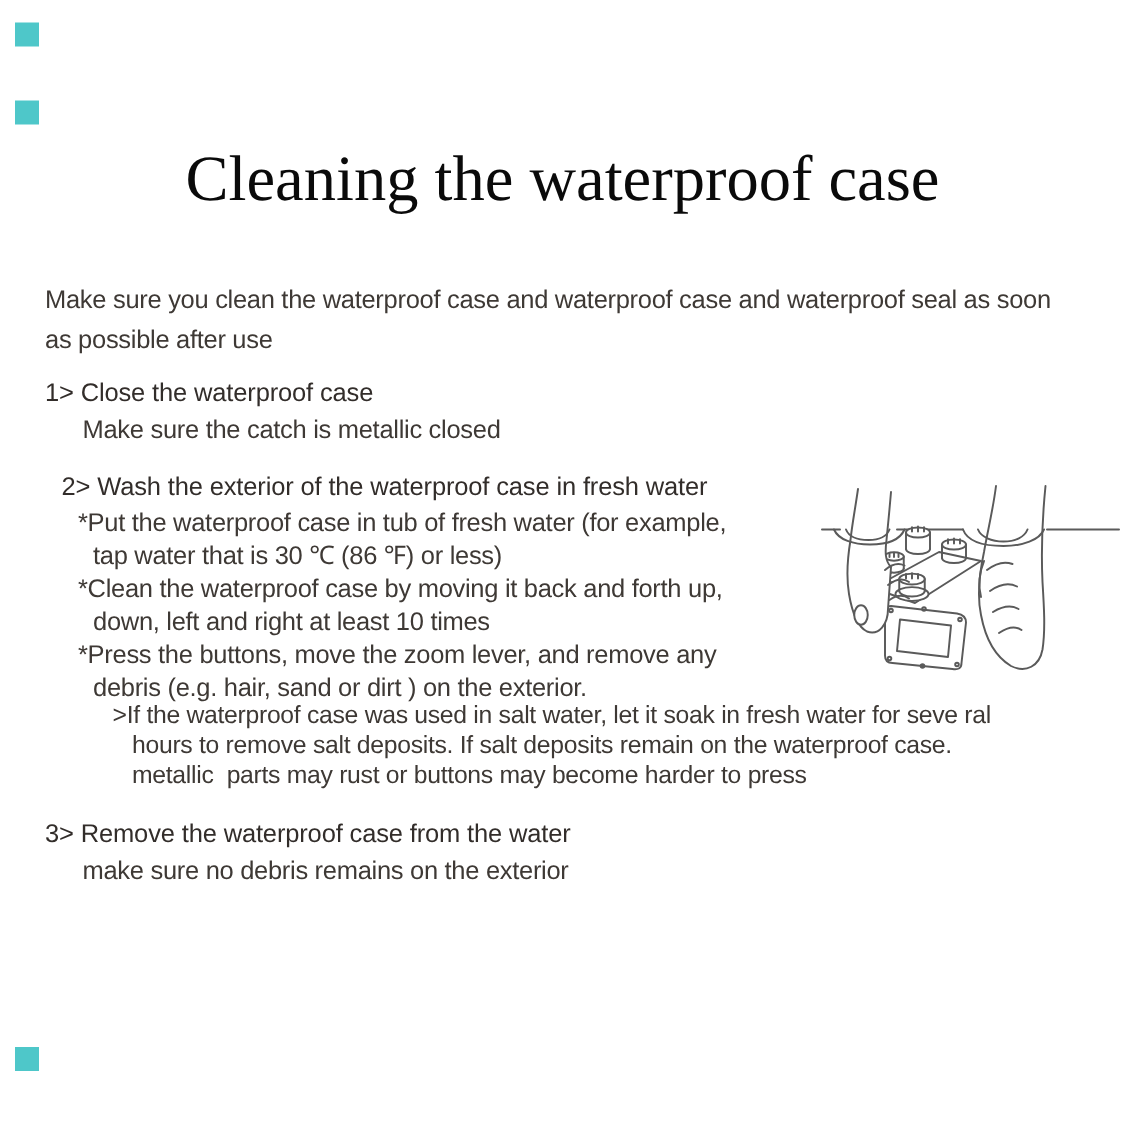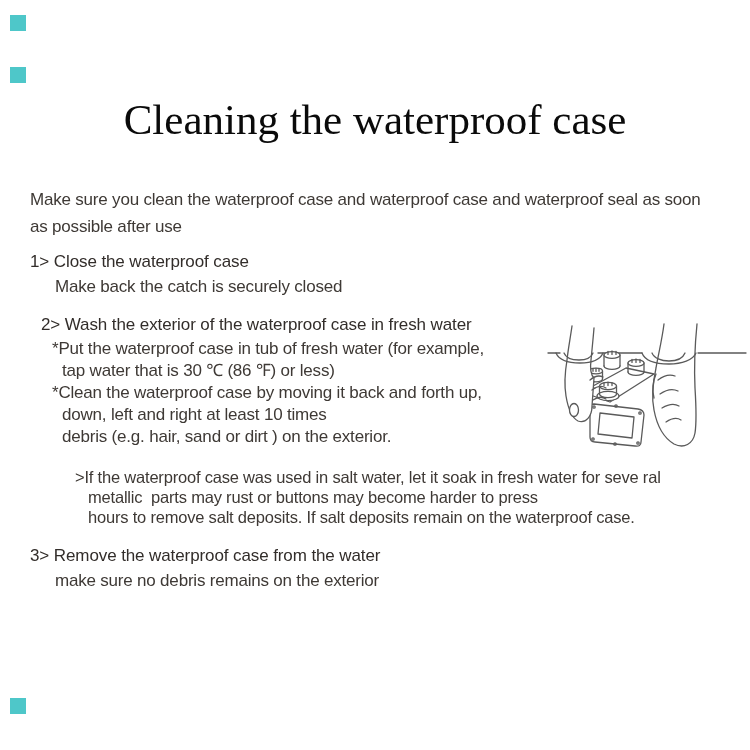--- a/index.html
+++ b/index.html
@@ -73,37 +73,38 @@
 
   <div class="textcol intro">
     <div class="line">Make sure you clean the waterproof case and waterproof case and waterproof seal as soon</div>
     <div class="line">as possible after use</div>
   </div>
 
   <div class="textcol heading pos-s1-h">
     <div class="line">1&gt; Close the waterproof case</div>
   </div>
   <div class="textcol pos-s1-b">
-    <div class="line ind-a">Make back the catch is securely closed</div>
+    <div class="line ind-a">Make sure the catch is metallic closed</div>
   </div>
 
   <div class="textcol heading pos-s2-h">
     <div class="line">2&gt; Wash the exterior of the waterproof case in fresh water</div>
   </div>
   <div class="textcol pos-s2-bullets">
     <div class="line ind-b">*Put the waterproof case in tub of fresh water (for example,</div>
     <div class="line ind-c">tap water that is 30 ℃ (86 ℉) or less)</div>
     <div class="line ind-b">*Clean the waterproof case by moving it back and forth up,</div>
     <div class="line ind-c">down, left and right at least 10 times</div>
+    <div class="line ind-b">*Press the buttons, move the zoom lever, and remove any</div>
     <div class="line ind-c">debris (e.g. hair, sand or dirt ) on the exterior.</div>
   </div>
   <div class="textcol pos-s2-note">
     <div class="line ind-d">&gt;If the waterproof case was used in salt water, let it soak in fresh water for seve ral</div>
+    <div class="line ind-e">hours to remove salt deposits. If salt deposits remain on the waterproof case.</div>
     <div class="line ind-e">metallic  parts may rust or buttons may become harder to press</div>
-    <div class="line ind-e">hours to remove salt deposits. If salt deposits remain on the waterproof case.</div>
   </div>
 
   <div class="textcol heading pos-s3-h">
     <div class="line">3&gt; Remove the waterproof case from the water</div>
   </div>
   <div class="textcol pos-s3-b">
     <div class="line ind-a">make sure no debris remains on the exterior</div>
   </div>
 
   <svg class="illustration" viewBox="0 0 202 156" xmlns="http://www.w3.org/2000/svg">

